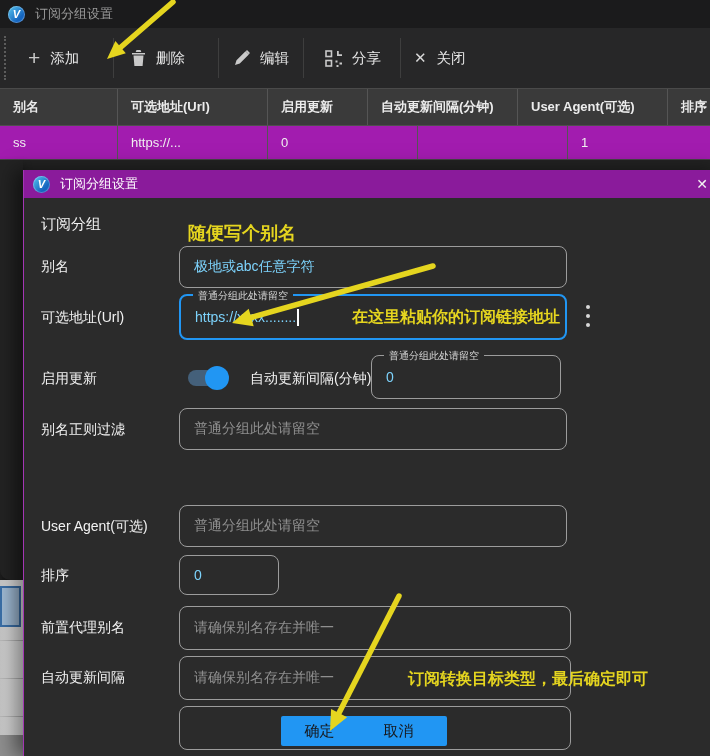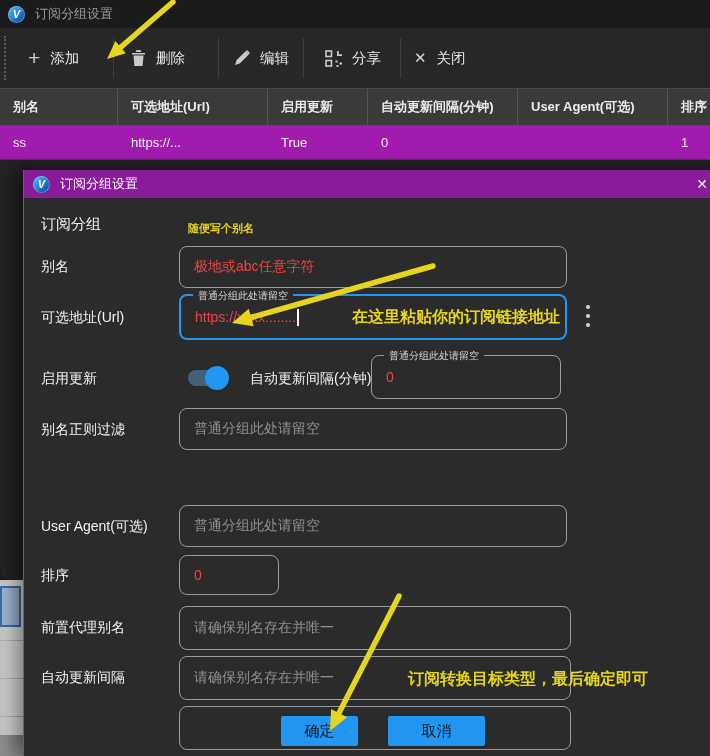--- a/index.html
+++ b/index.html
@@ -39,21 +39,21 @@
   
   .dialog { position:absolute; left:23px; top:170px; width:700px; height:586px; background:#2b2b2b; border-left:1px solid #a435b5; box-shadow:-8px 0 18px rgba(0,0,0,.5); }
   .d-titlebar { position:absolute; left:0; top:0; width:100%; height:28px; background:var(--purple,#8a1b9b); display:flex; align-items:center; padding-left:9px; }
   .d-titlebar .t-text { color:#fff; font-size:13px; margin-left:10px; font-weight:500; }
   .d-close { position:absolute; left:663px; top:0; height:28px; width:30px; display:flex; align-items:center; justify-content:center; color:#f2f2f2; font-size:14px; }
 
   .d-label { position:absolute; color:#f2f2f2; font-size:14px; line-height:20px; white-space:nowrap; }
   .section-label { font-size:15px; font-weight:400; }
 
   .field { position:absolute; border:1px solid #9c9c9c; border-radius:8px; display:flex; align-items:center; padding:0 14px; background:transparent; }
-  .field .txt { color:#ef4444; font-size:14px; white-space:nowrap; }
+  .field .txt { color:#7dd3fc; font-size:14px; white-space:nowrap; }
   .field .ph { color:#8f8f8f; font-size:14px; white-space:nowrap; }
   .field.focus { border:2px solid var(--accent,#2196f3); }
   .float-label { position:absolute; top:-7px; left:12px; background:#2b2b2b; padding:0 5px; font-size:10px; color:#d8d8d8; line-height:13px; white-space:nowrap; }
   .caret { display:inline-block; width:2px; height:17px; background:#fff; margin-left:1px; vertical-align:middle; }
   .combo-caret { position:absolute; right:16px; top:50%; margin-top:-2px; width:0; height:0; border-left:5px solid transparent; border-right:5px solid transparent; border-top:6px solid #b5b5b5; }
 
   .kebab { position:absolute; display:flex; flex-direction:column; gap:5px; align-items:center; }
   .kebab i { width:4px; height:4px; border-radius:50%; background:#d8d8d8; }
 
   .toggle { position:absolute; width:38px; height:16px; border-radius:8px; background:#44607a; }
@@ -129,21 +129,20 @@
       <div class="g-cell c0">别名</div>
       <div class="g-cell c1">可选地址(Url)</div>
       <div class="g-cell c2">启用更新</div>
       <div class="g-cell c3">自动更新间隔(分钟)</div>
       <div class="g-cell c4">User Agent(可选)</div>
       <div class="g-cell c5">排序</div>
     </div>
     <div class="g-row g-data">
       <div class="g-cell c0">ss</div>
       <div class="g-cell c1">https://...</div>
-      <div class="g-cell c2">True</div>
       <div class="g-cell c3">0</div>
       <div class="g-cell c4"></div>
       <div class="g-cell c5">1</div>
     </div>
   </div>
 
   <div class="bg-left">
     <div class="bg-win"></div>
     <div class="bg-sheet">
       <div class="bg-cell"></div>
@@ -212,24 +211,24 @@
     </div>
 
     <div class="d-label" style="left:17px; top:497px;">自动更新间隔</div>
     <div class="field" style="left:155px; top:486px; width:392px; height:44px;">
       <span class="ph">请确保别名存在并唯一</span>
     </div>
 
     <div class="field" style="left:155px; top:536px; width:392px; height:44px;"></div>
 
     <div class="btn" style="left:257px; top:546px; width:77px;">确定</div>
-    <div class="btn" style="left:364px; top:546px; width:97px;">取消</div>
-  </div>
-
-  <div class="note" style="left:188px; top:221px; font-size:11px;">随便写个别名</div>
+    <div class="btn" style="left:326px; top:546px; width:97px;">取消</div>
+  </div>
+
+  <div class="note" style="left:188px; top:221px; font-size:18px;">随便写个别名</div>
   <div class="note" style="left:352px; top:307px; font-size:16px;">在这里粘贴你的订阅链接地址</div>
   <div class="note" style="left:408px; top:669px; font-size:16px;">订阅转换目标类型，最后确定即可</div>
 
   <svg class="arrows">
     <g stroke="var(--yellow,#e5d51f)" stroke-width="5.5" fill="var(--yellow,#e5d51f)" stroke-linecap="round">
       <line x1="173" y1="2" x2="121" y2="47"></line>
       <polygon points="107,59 115.4,41.1 125.8,53.3" stroke="none"></polygon>
       <line x1="433" y1="266" x2="251" y2="317.5"></line>
       <polygon points="232,323 248.7,308.8 253.7,326.2" stroke="none"></polygon>
       <line x1="399" y1="596" x2="339" y2="713"></line>

